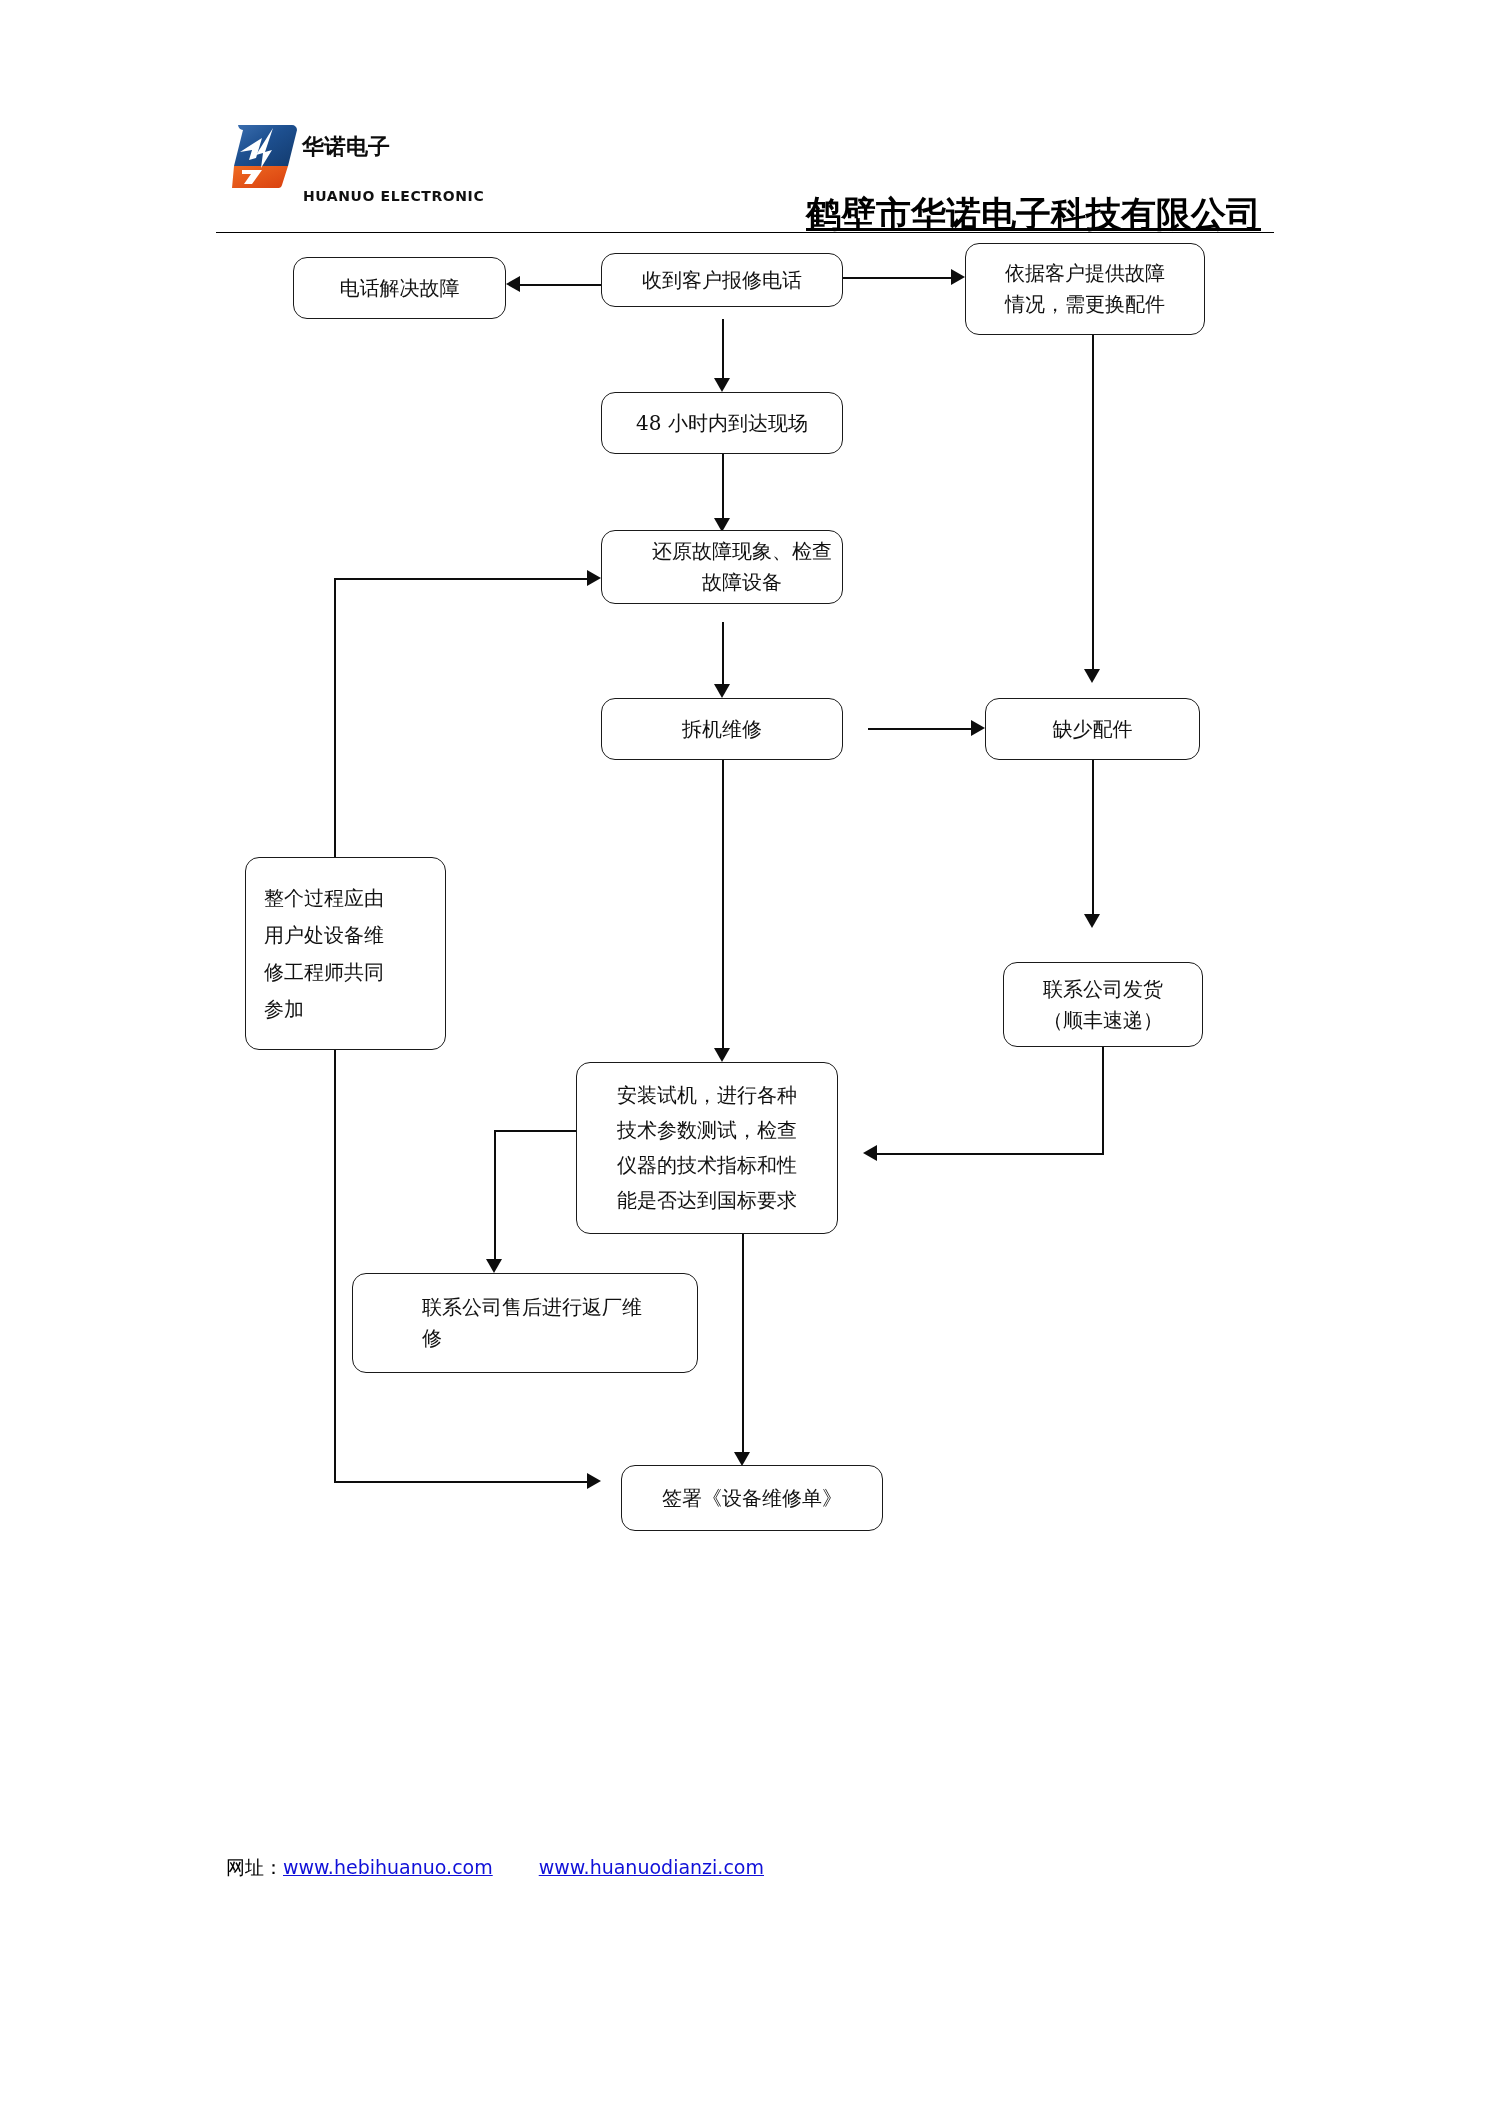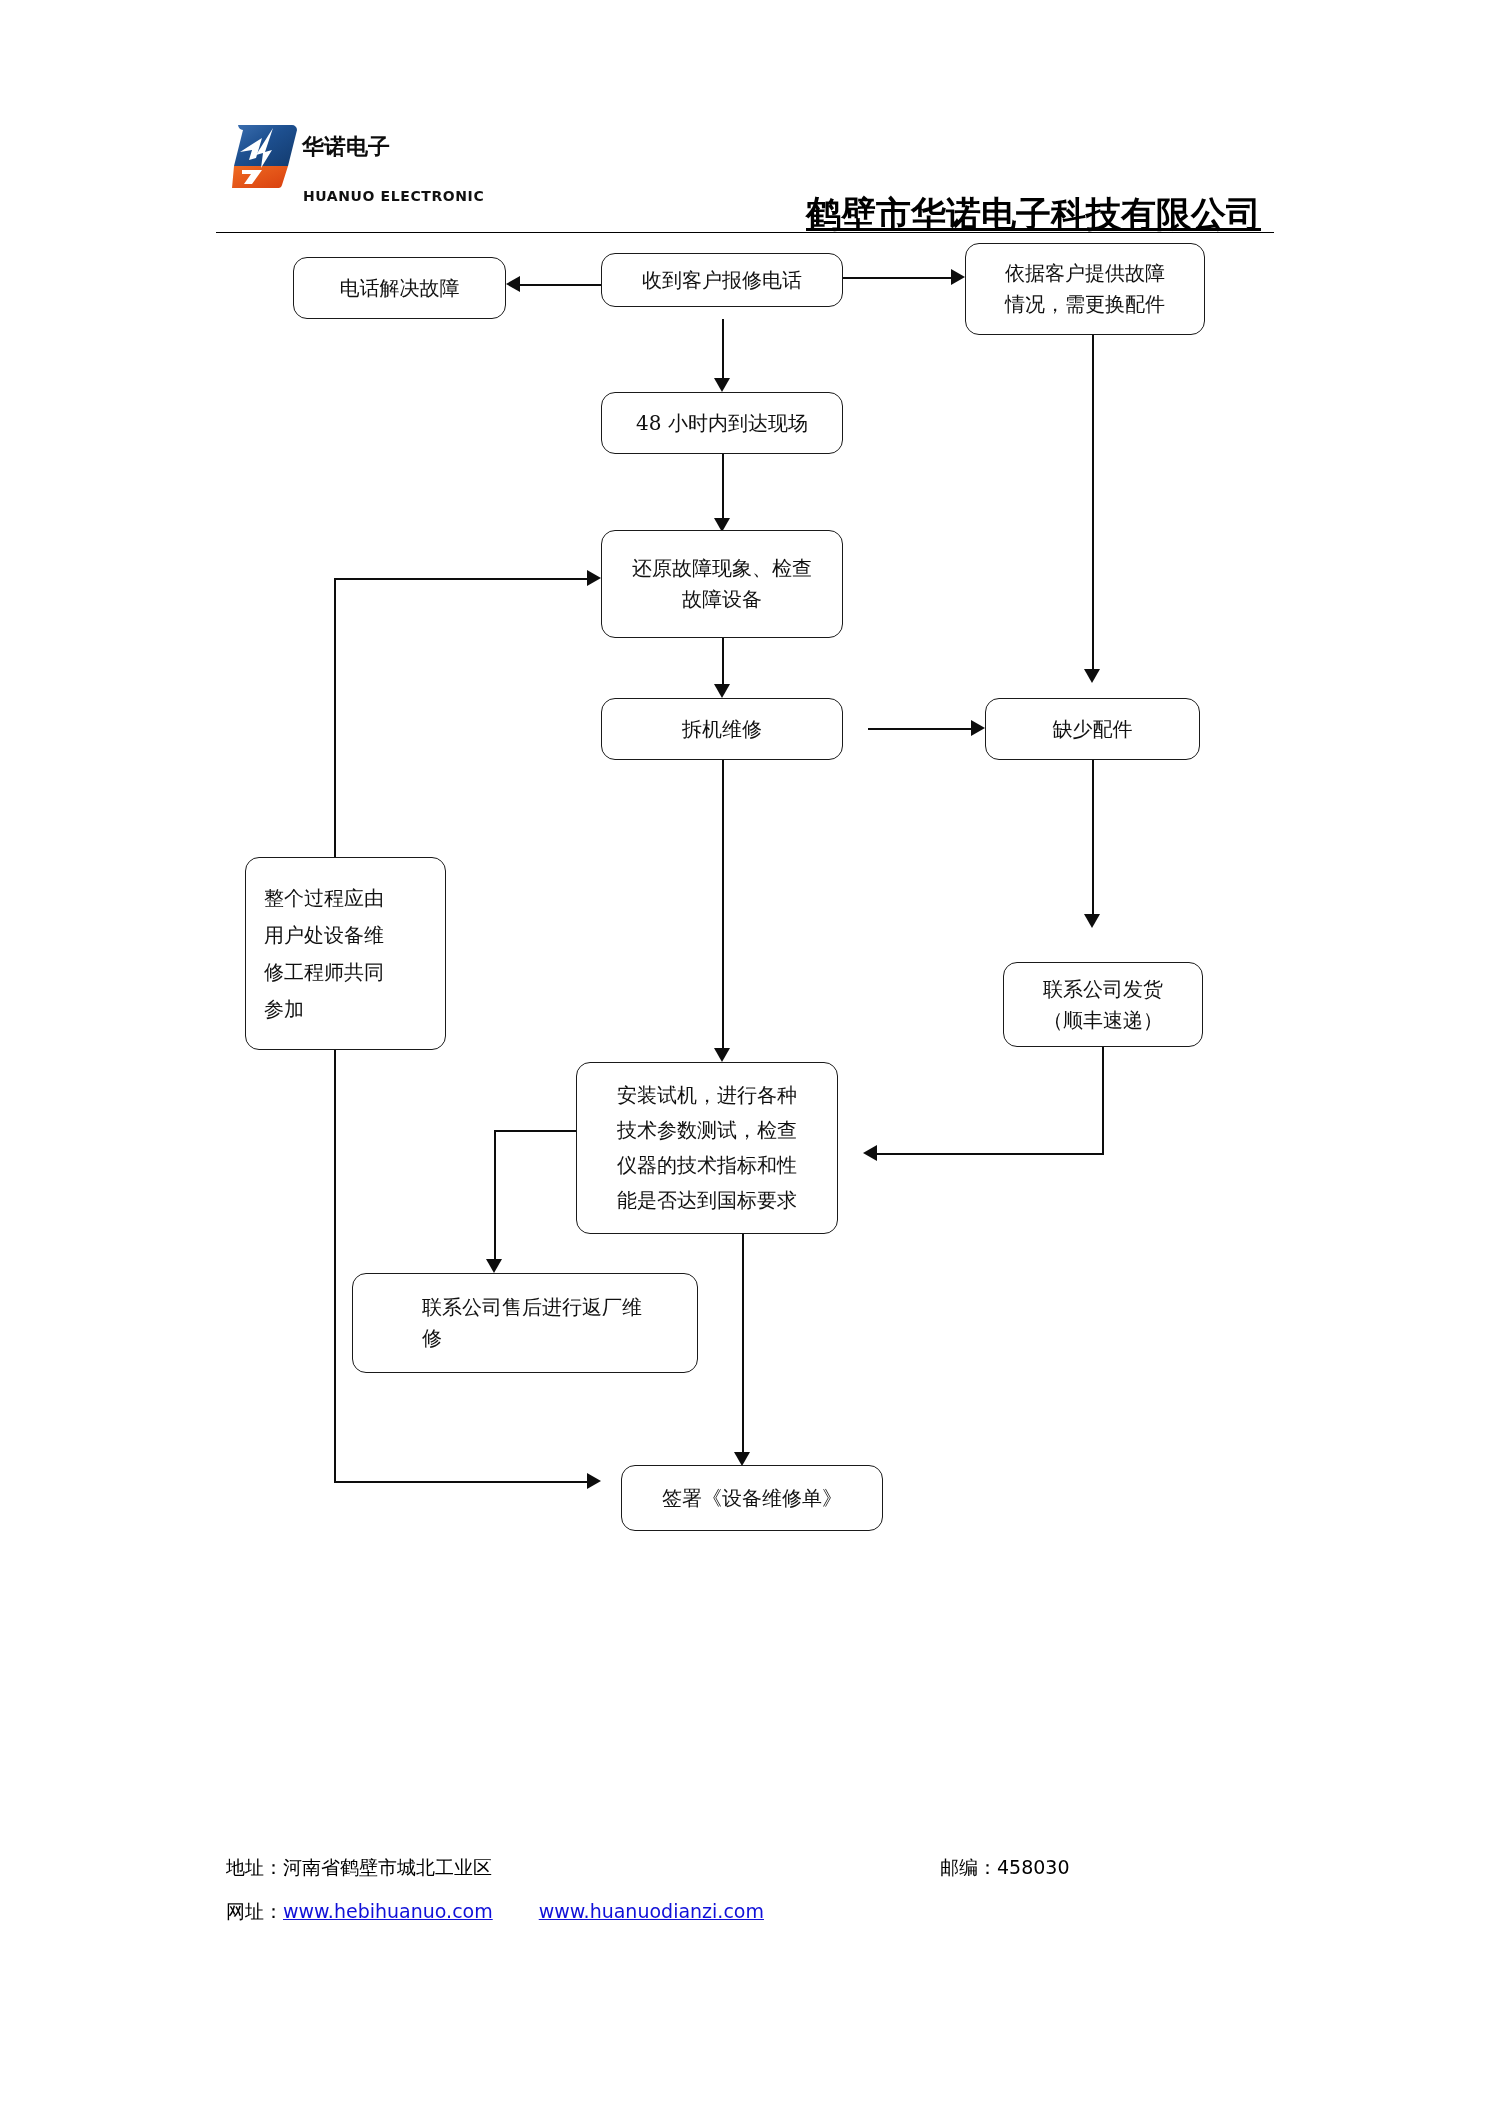--- a/index.html
+++ b/index.html
@@ -230,21 +230,21 @@
     <div class="ln v" style="left:722px; top:319px; height:62px;"></div>
     <div class="arrow down" style="left:714px; top:378px;"></div>
 
     <div class="node" style="left:601px; top:392px; width:242px; height:62px;">
       <span class="txt">48 小时内到达现场</span>
     </div>
 
     <div class="ln v" style="left:722px; top:454px; height:68px;"></div>
     <div class="arrow down" style="left:714px; top:518px;"></div>
 
-    <div class="node" style="left:601px; top:530px; width:242px; height:108px; white-space:pre-line;">
+    <div class="node" style="left:601px; top:530px; width:242px; height:74px; white-space:pre-line;justify-content:flex-end;">
       <span class="txt">还原故障现象、检查
 故障设备</span>
     </div>
 
     <div class="ln v" style="left:722px; top:622px; height:66px;"></div>
     <div class="arrow down" style="left:714px; top:684px;"></div>
 
     <div class="node" style="left:601px; top:698px; width:242px; height:62px;">
       <span class="txt">拆机维修</span>
     </div>
@@ -309,28 +309,20 @@
     <div class="arrow down" style="left:734px; top:1452px;"></div>
 
     <div class="node" style="left:621px; top:1465px; width:262px; height:66px;">
       <span class="txt">签署《设备维修单》</span>
     </div>
 
   </div>
 
   <div id="footer">
 
-    <div class="f-row">
-      <div class="f-left">
-        <span>地址：</span><span>河南省鹤壁市城北工业区</span>
-      </div>
-      <div class="f-right">
-        <span>邮编：</span><span>458030</span>
-      </div>
-    </div>
 
 
     <div class="f-row">
       <div class="f-left">
         <span>网址：</span><a class="flink" href="#">www.hebihuanuo.com</a><span class="gap-c"></span><a class="flink" href="#">www.huanuodianzi.com</a>
       </div>
     </div>
 
   </div>
 

